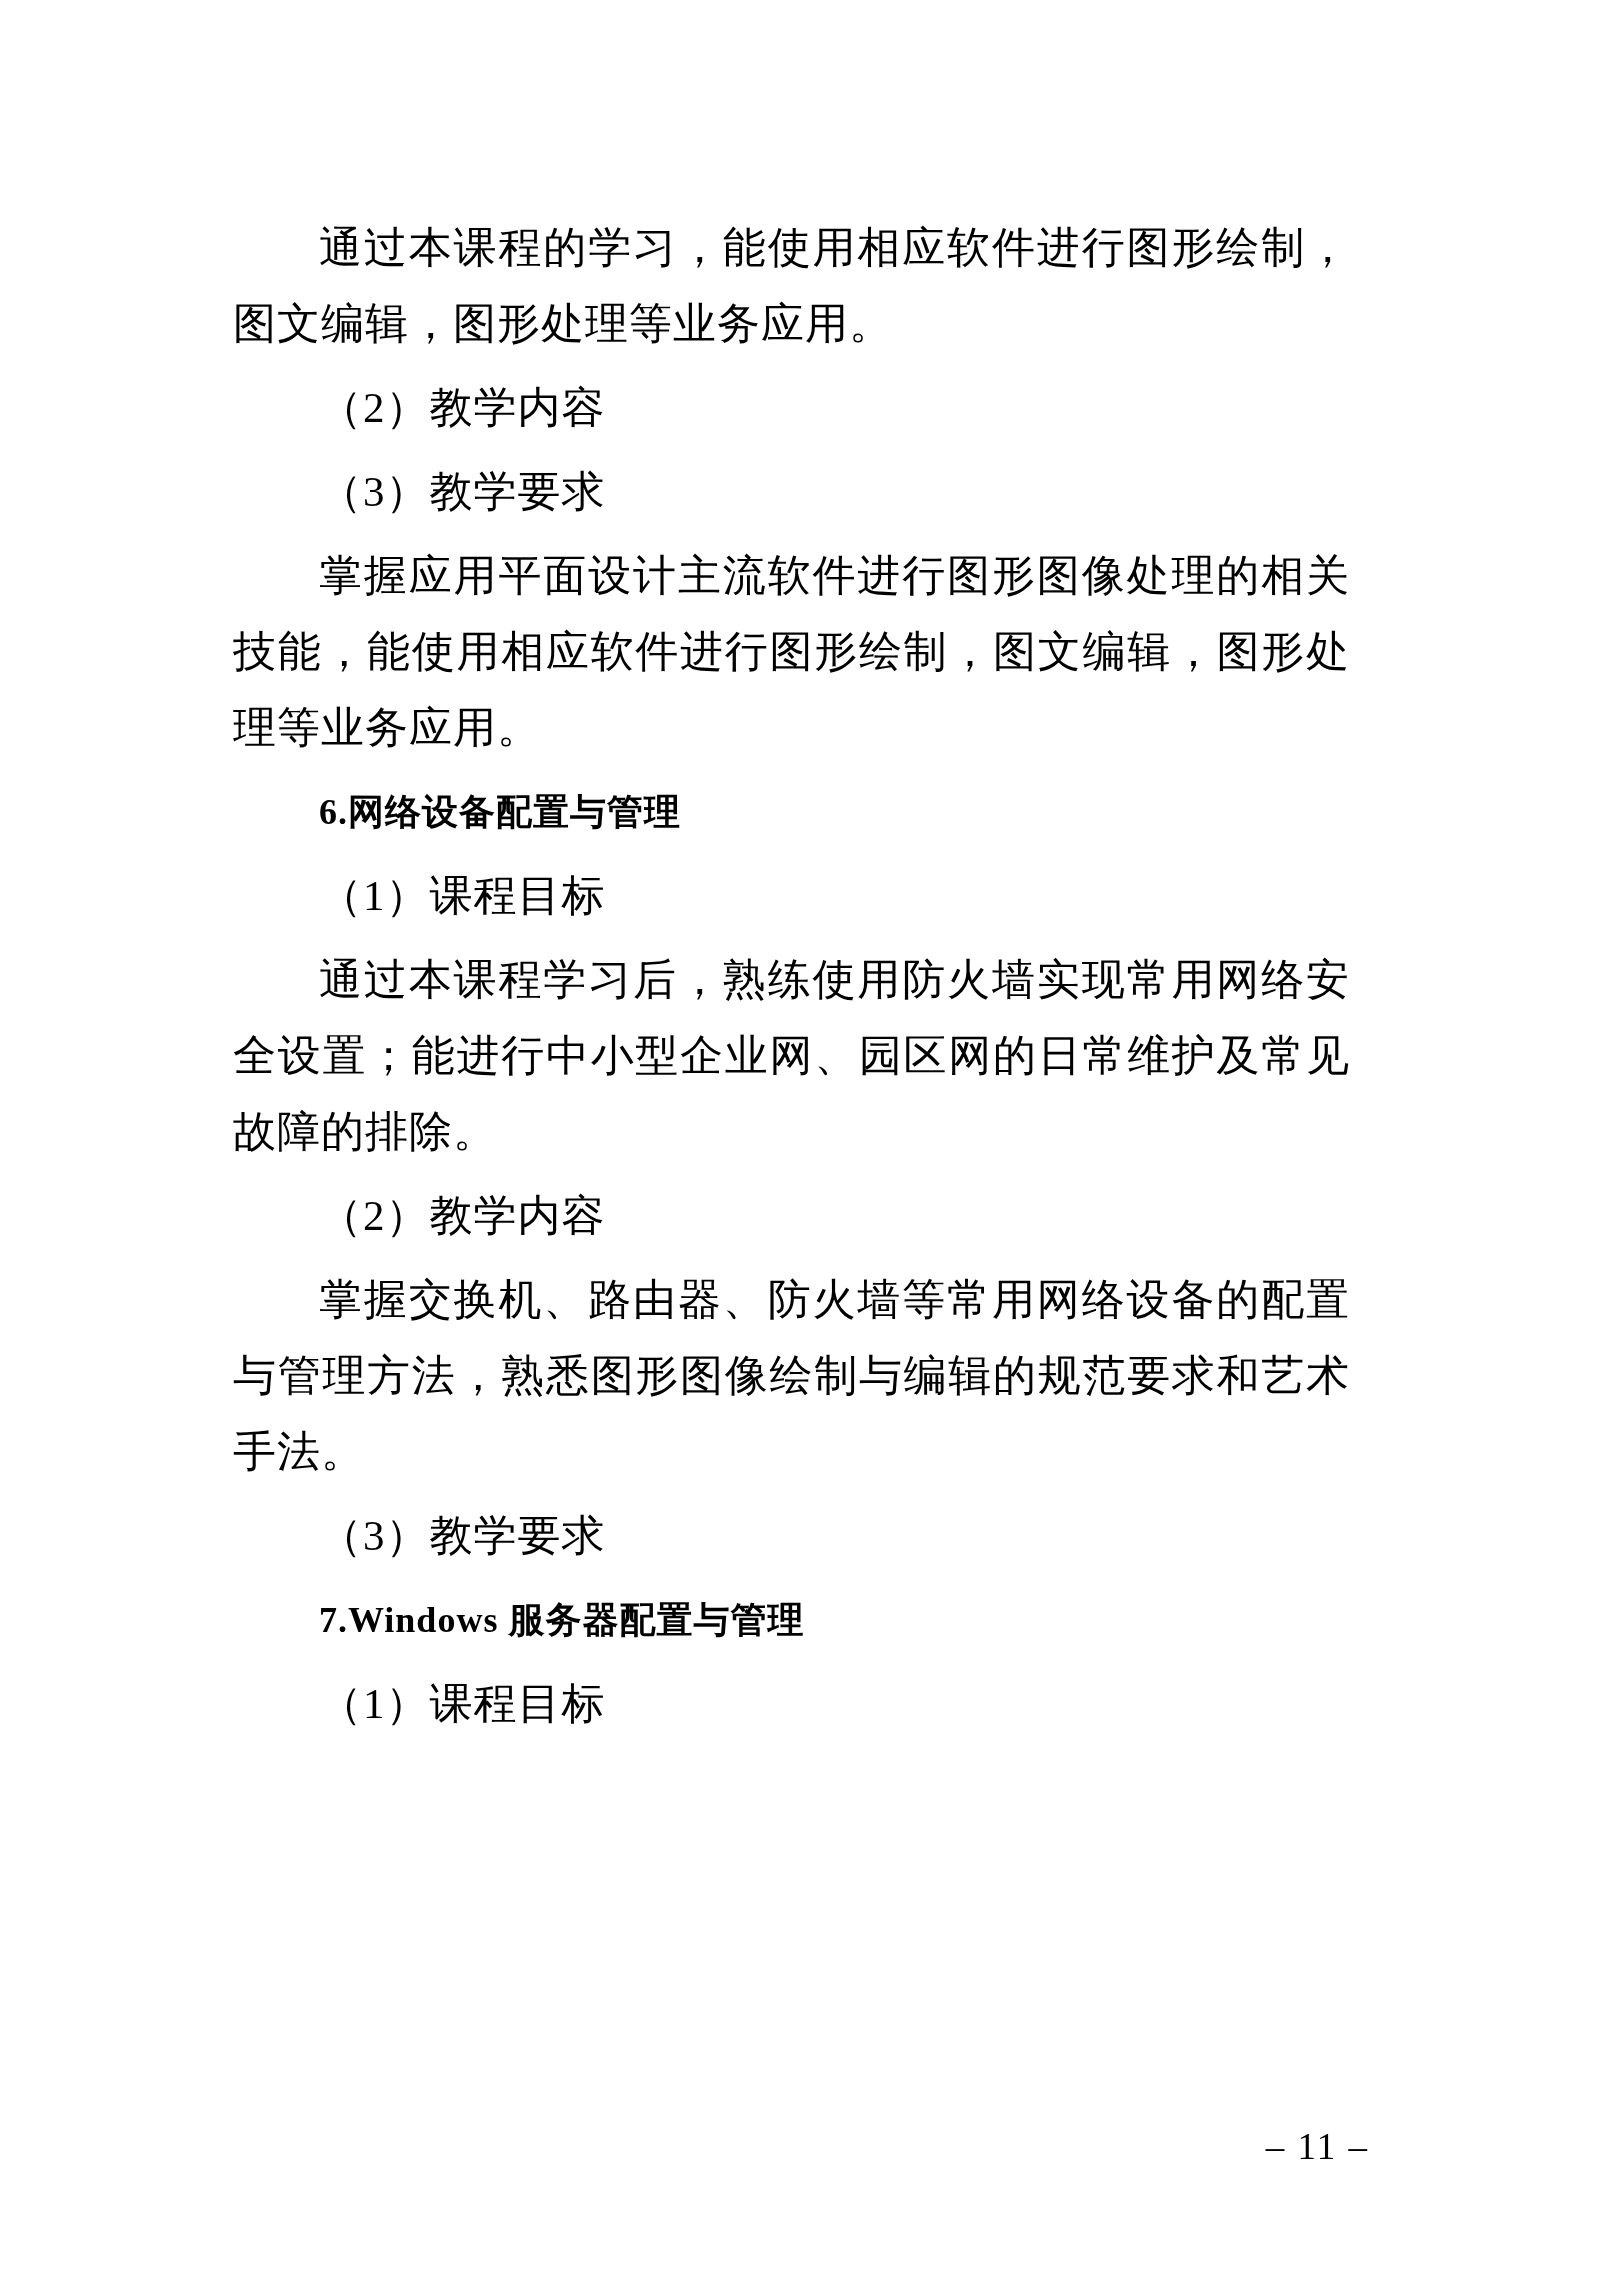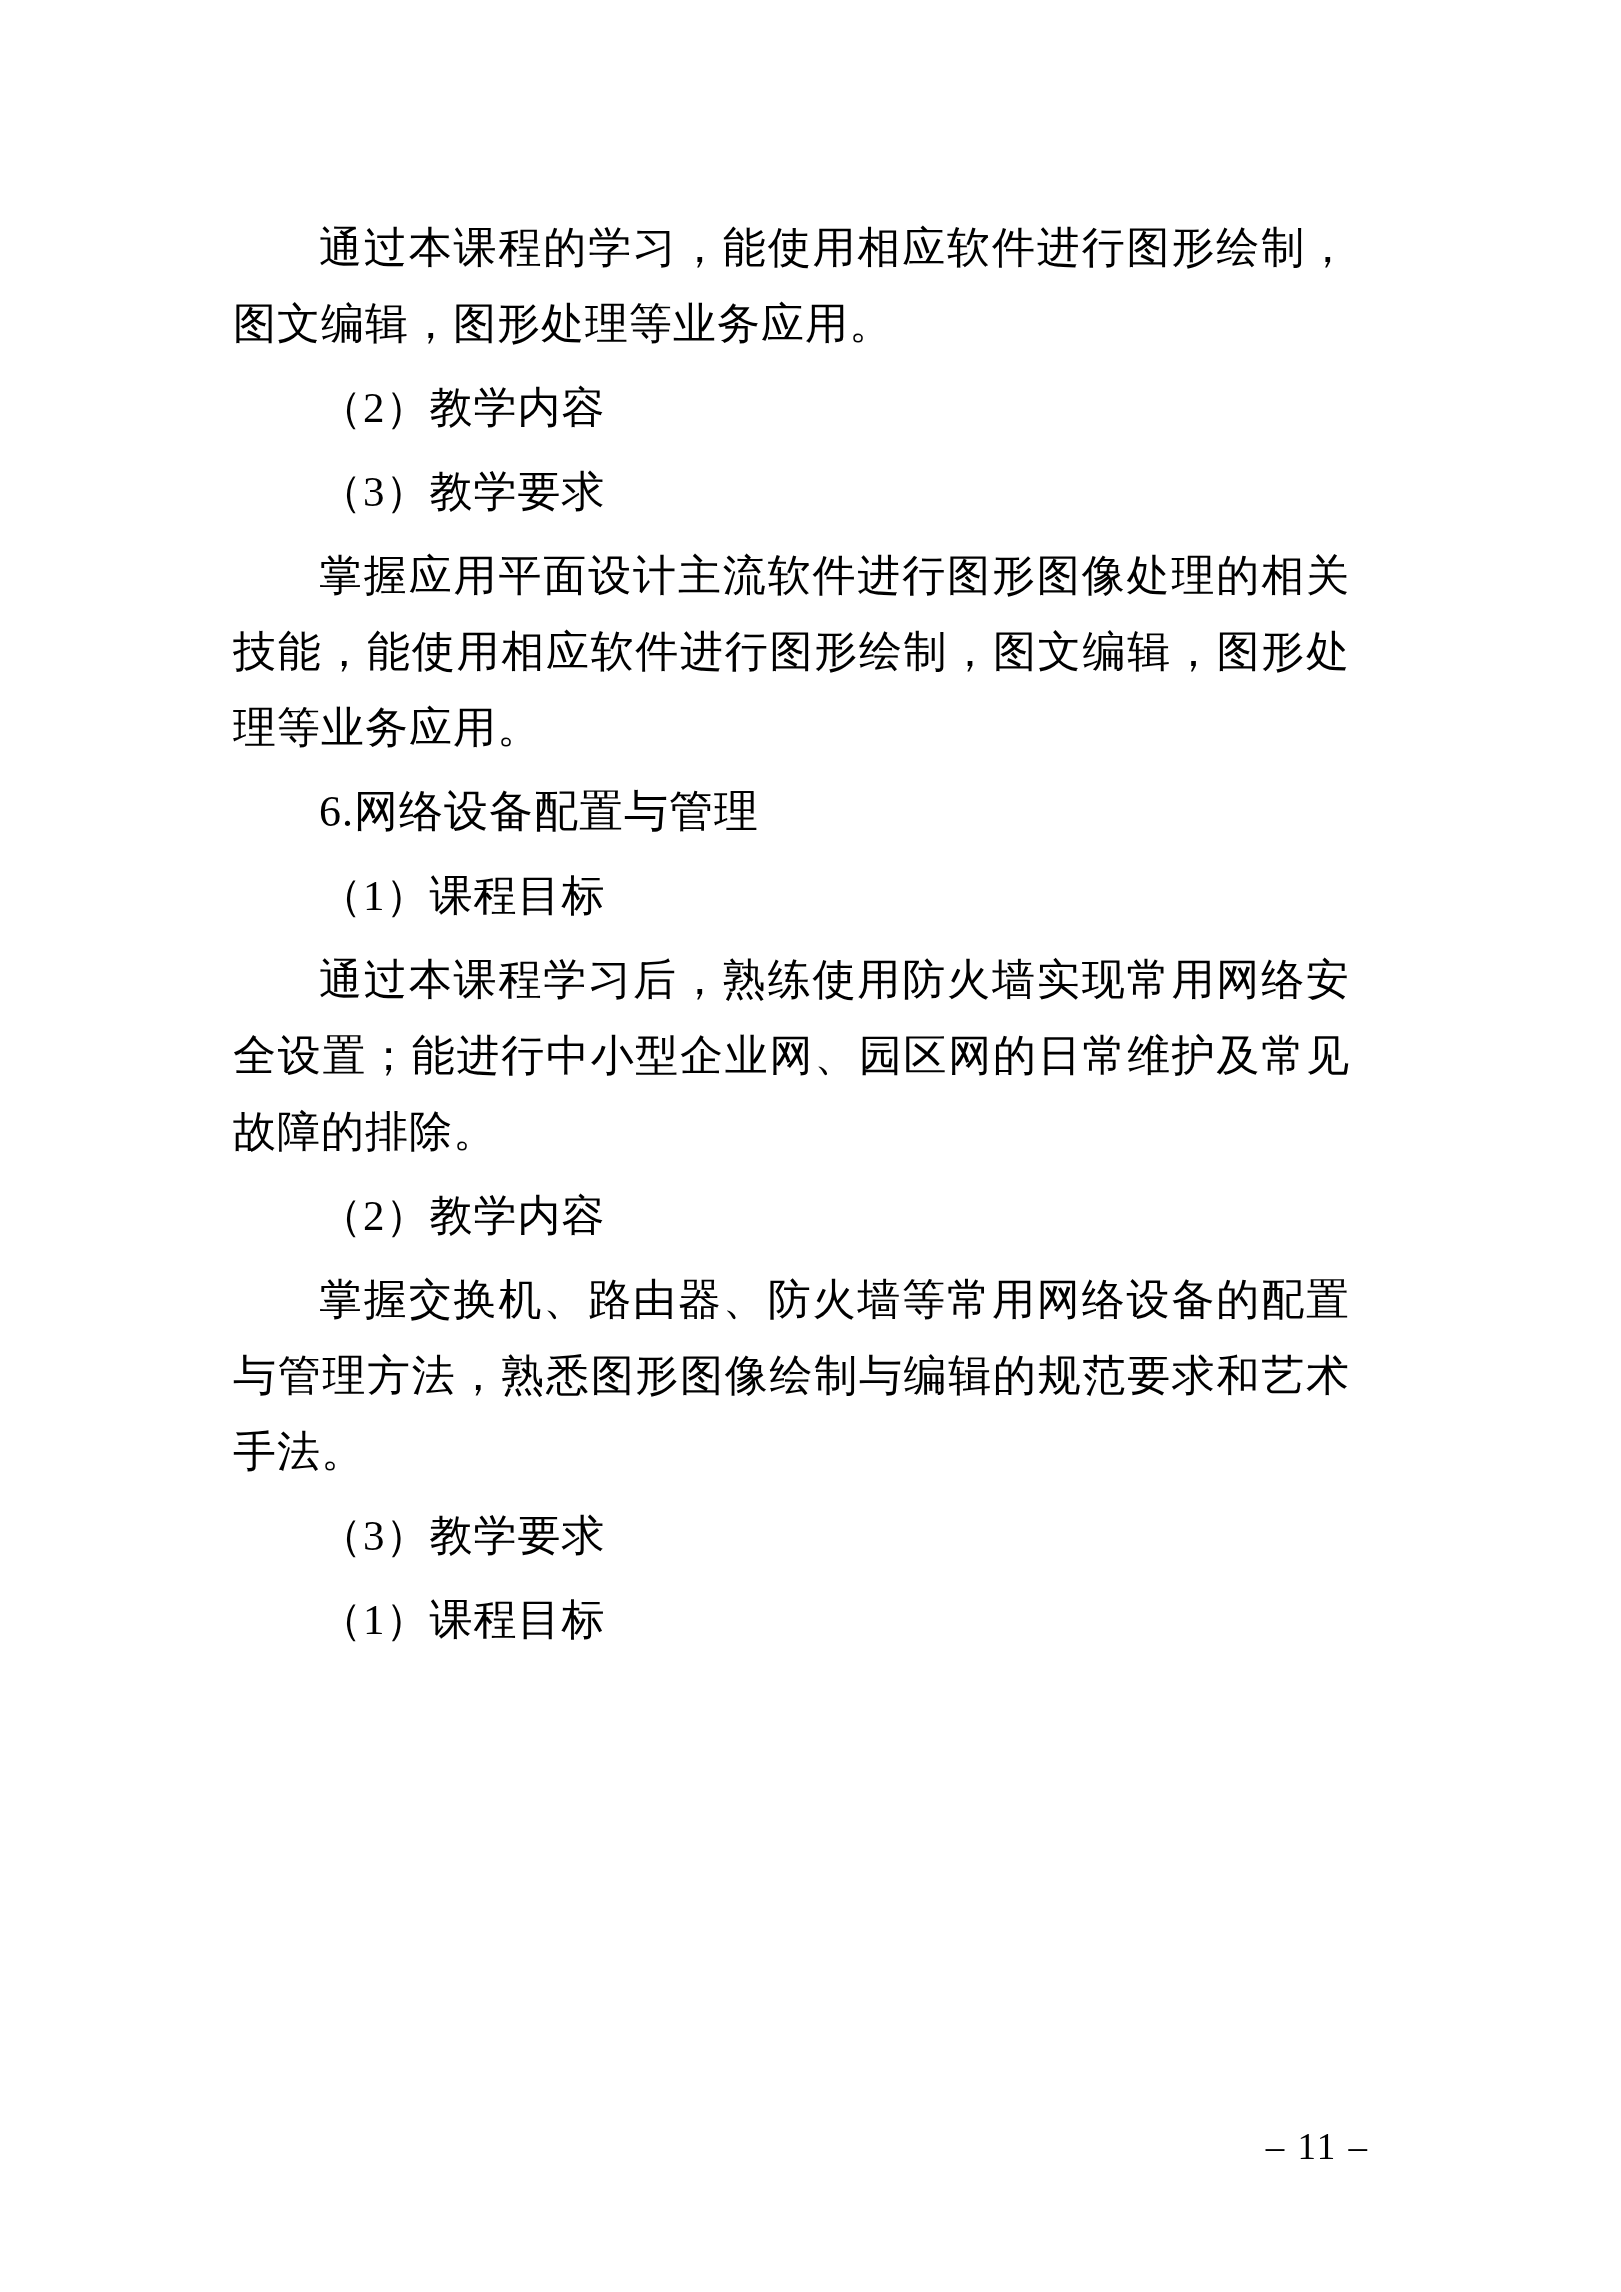--- a/index.html
+++ b/index.html
@@ -25,22 +25,22 @@
       line-height: 76px;
       text-align: justify;
       letter-spacing: 1px;
     }
     .para {
       margin: 8px;
       padding: 0;
       text-indent: 86px;
     }
     .para.heading {
-      font-weight: 400;
-      font-size: 44px;
+      font-weight: 700;
+      font-size: 36px;
     }
     .page-number {
       position: absolute;
       top: 2125px;
       right: 252px;
       font-size: 37px;
       line-height: 43px;
       color: #000000;
       letter-spacing: 2px;
       white-space: pre;
@@ -55,19 +55,20 @@
     <p class="para">通过本课程的学习，能使用相应软件进行图形绘制，图文编辑，图形处理等业务应用。</p>
     <p class="para">（2）教学内容</p>
     <p class="para">（3）教学要求</p>
     <p class="para">掌握应用平面设计主流软件进行图形图像处理的相关技能，能使用相应软件进行图形绘制，图文编辑，图形处理等业务应用。</p>
     <p class="para heading">6.网络设备配置与管理</p>
     <p class="para">（1）课程目标</p>
     <p class="para">通过本课程学习后，熟练使用防火墙实现常用网络安全设置；能进行中小型企业网、园区网的日常维护及常见故障的排除。</p>
     <p class="para">（2）教学内容</p>
     <p class="para">掌握交换机、路由器、防火墙等常用网络设备的配置与管理方法，熟悉图形图像绘制与编辑的规范要求和艺术手法。</p>
     <p class="para">（3）教学要求</p>
+    <p class="para heading">7.Windows 服务器配置与管理</p>
     <p class="para">（1）课程目标</p>
   </main>
 
   <footer class="page-number">– 11 –</footer>
 
 </div>
 
 
 </body></html>

